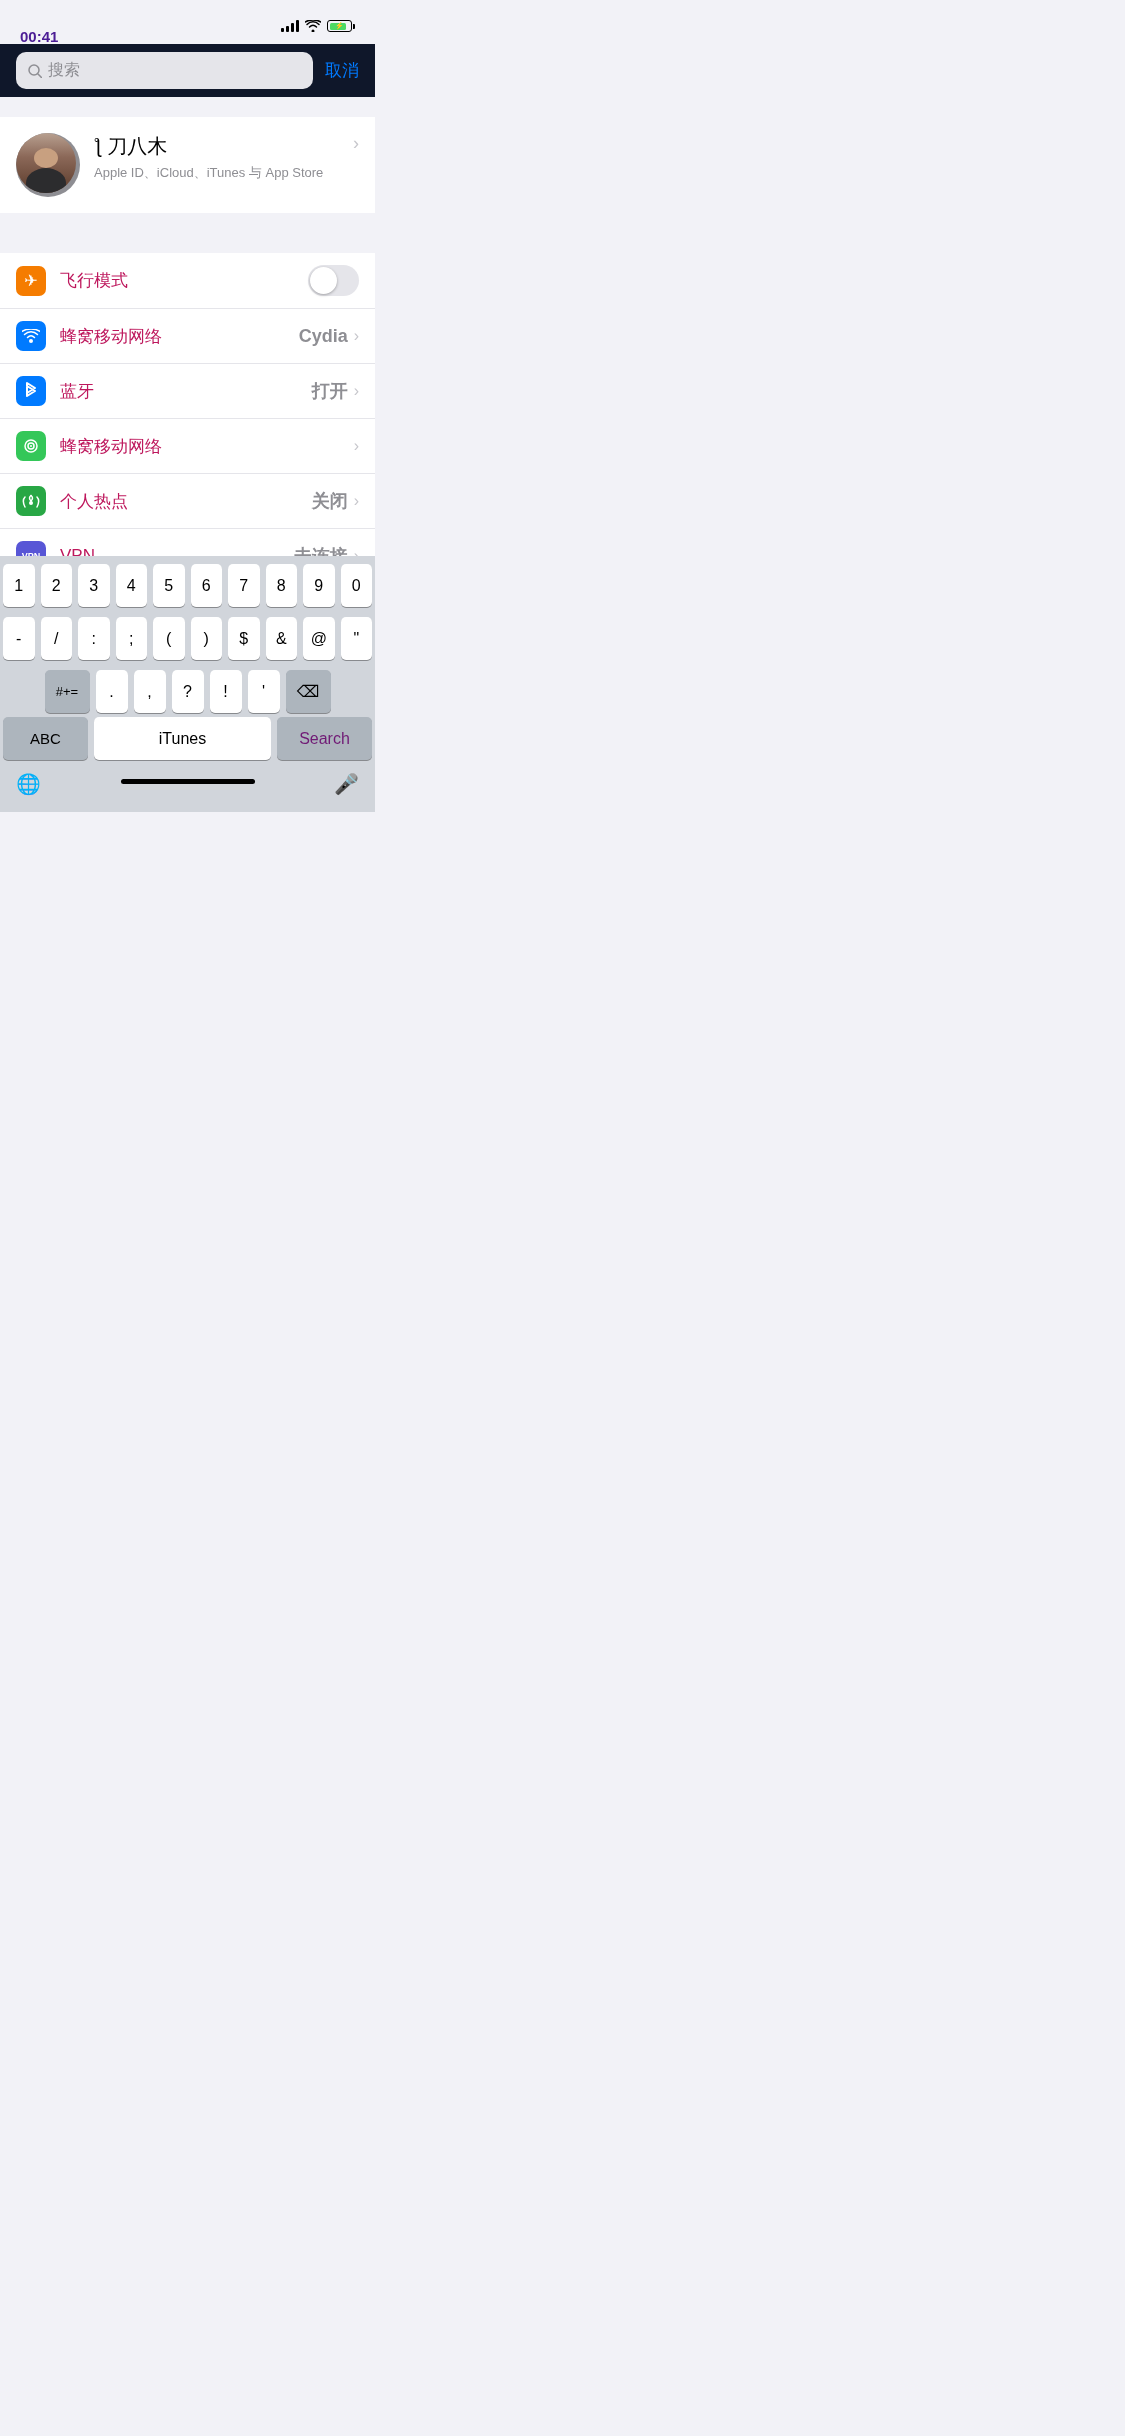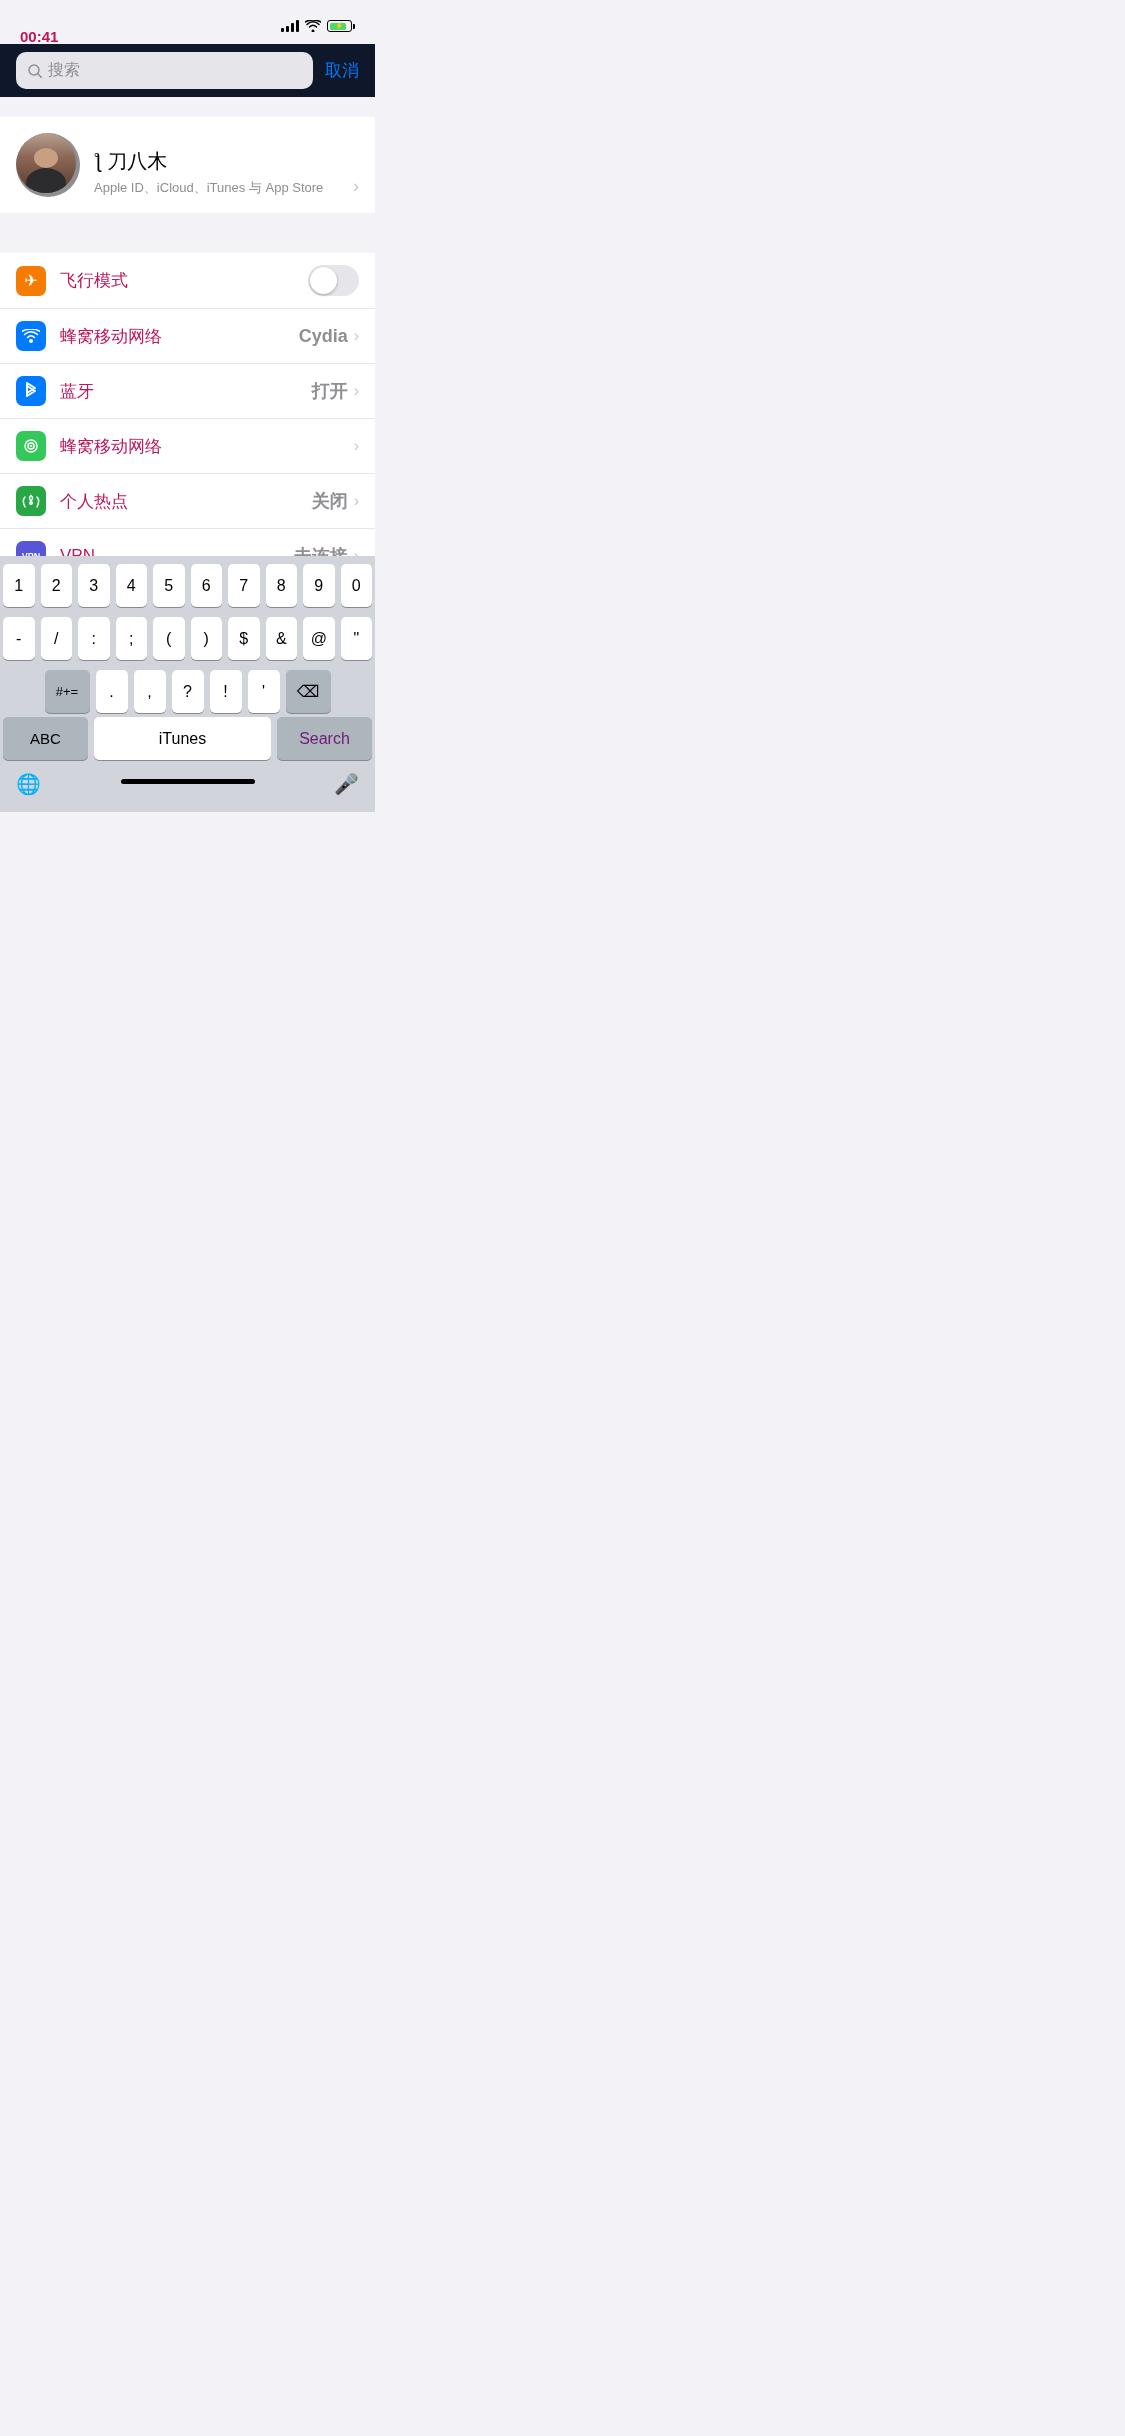--- a/index.html
+++ b/index.html
@@ -18,21 +18,21 @@
       display: flex;
       justify-content: space-between;
       align-items: center;
       padding: 14px 20px 6px 20px;
       height: 44px;
       background: #f2f2f7;
     }
     .status-time {
       font-size: 15px;
       font-weight: 600;
-      color: #be185d;
+      color: #4c1d95;
       margin-top: 20px;
     }
     .status-icons {
       display: flex;
       align-items: center;
       gap: 6px;
     }
     .signal-bars {
       display: flex;
       align-items: flex-end;
@@ -109,21 +109,21 @@
     
     .section-divider {
       height: 20px;
       background: #f2f2f7;
     }
 
     
     .profile-section {
       background: #fff;
       display: flex;
-      align-items: flex-end;
+      align-items: flex-start;
       padding: 16px 16px;
       gap: 14px;
     }
     .avatar {
       width: 64px;
       height: 64px;
       border-radius: 50%;
       overflow: hidden;
       background: #8e8e93;
       flex-shrink: 0;

